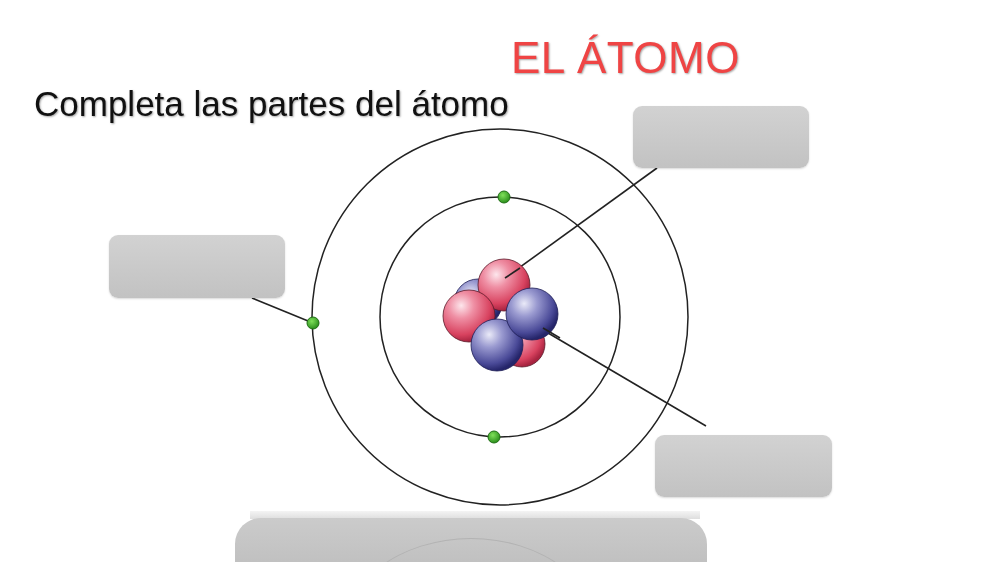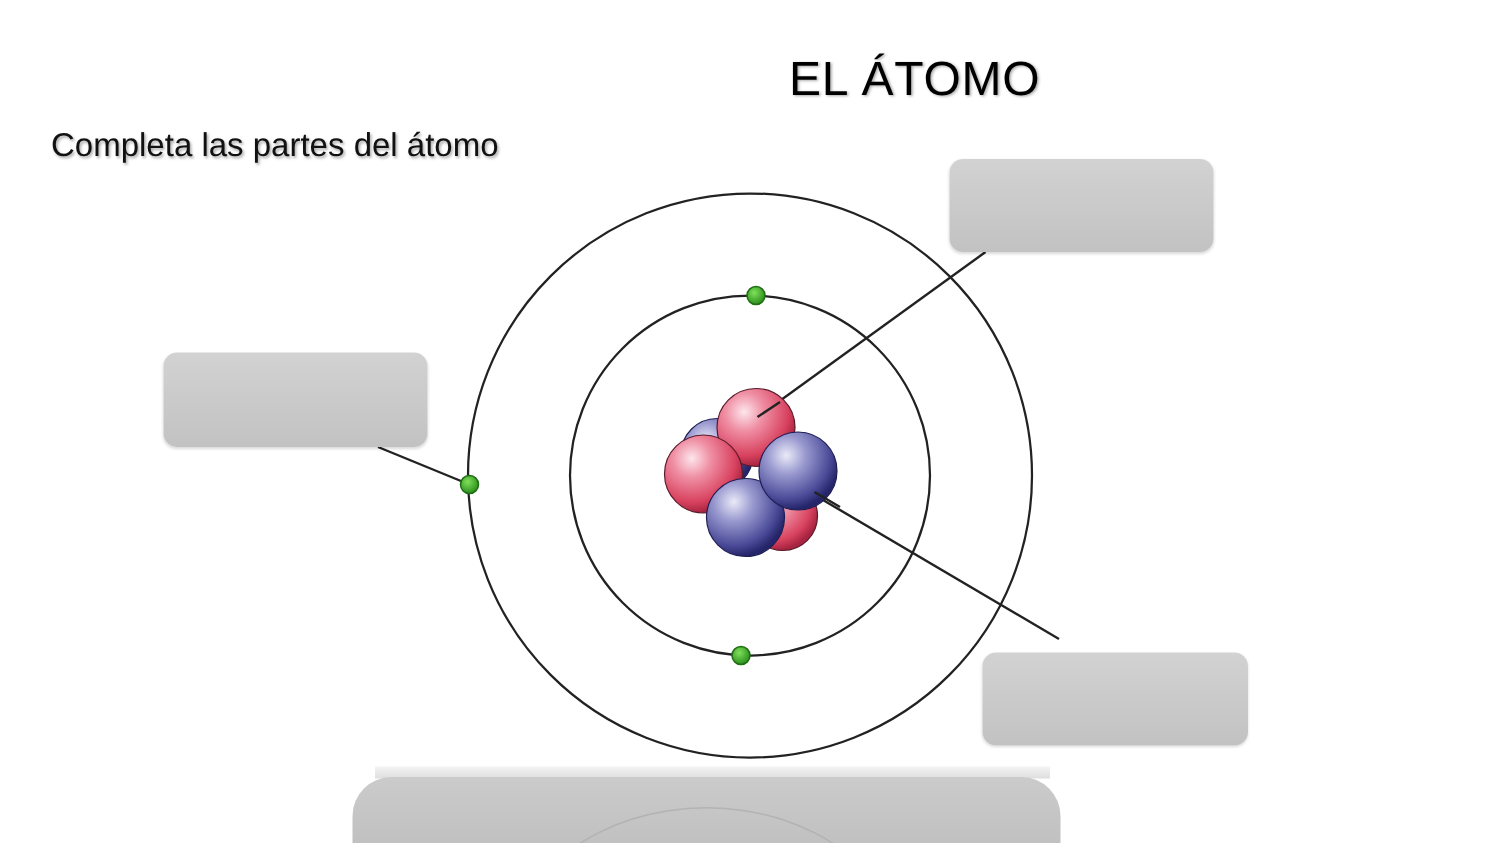--- a/index.html
+++ b/index.html
@@ -2,28 +2,28 @@
 <html><head>
   <meta charset="utf-8">
   <style>
     html, body { margin: 0; padding: 0; }
     body {
       width: 1000px; height: 562px; overflow: hidden;
       background: #ffffff; position: relative;
       font-family: "Liberation Sans", "DejaVu Sans", sans-serif;
     }
     .title {
-      position: absolute; left: 526px; top: 36px;
-      font-size: 32px; color: #000000; letter-spacing: 0.5px;
+      position: absolute; left: 511px; top: 36px;
+      font-size: 44px; color: #ef4444; letter-spacing: 0.5px;
       text-shadow: 1px 1px 2px rgba(0,0,0,0.35);
       line-height: 1;
     }
     .subtitle {
       position: absolute; left: 34px; top: 86px;
-      font-size: 22px; color: #111;
+      font-size: 35px; color: #111;
       text-shadow: 1px 1px 2px rgba(0,0,0,0.35);
       line-height: 1;
     }
     svg.diagram { position: absolute; left: 0; top: 0; }
     .label-box {
       position: absolute; border-radius: 9px;
       background: linear-gradient(#d2d2d2, #c2c2c2);
       box-shadow: 0 1px 2px rgba(0,0,0,0.15);
       display: flex; align-items: center; justify-content: center;
       color: #333; font-size: 18px; cursor: pointer;

